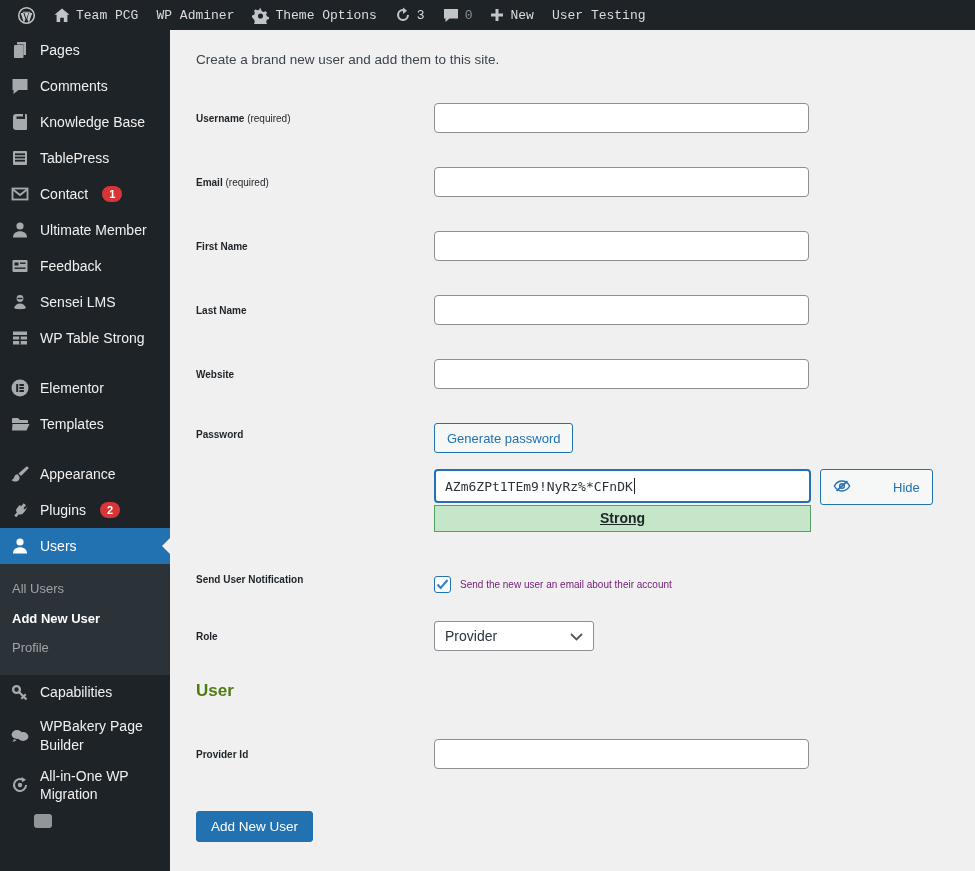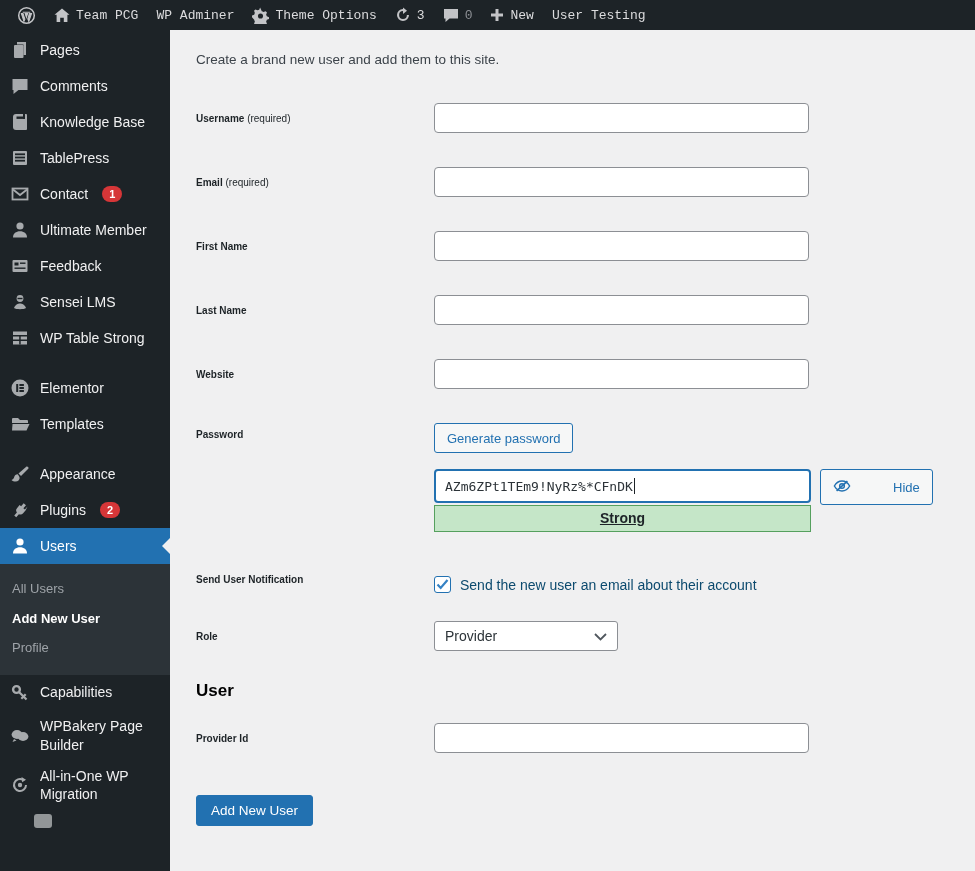--- a/index.html
+++ b/index.html
@@ -88,30 +88,30 @@
     text-align:center; padding:4px 0 5px; font-weight:700;
     font-size:14px; color:#1d2327;text-decoration:underline;
   }
   
   .check-row { display:flex; align-items:center; gap:9px; margin-top:10px; }
   .checkbox {
     width:17px; height:17px; background:#fff; border:1px solid #2271b1;
     border-radius:3px; display:flex; align-items:center; justify-content:center;
     cursor:pointer; flex-shrink:0;
   }
-  .check-label { font-size:14px; color:#0c4a6e; }
+  .check-label { font-size:10px; color:#701a75; }
   .row-notification { margin-bottom:28px; }
   
   .role-select {
-    width:184px; height:30px; background:#fff; border:1px solid #8c8f94;
+    width:160px; height:30px; background:#fff; border:1px solid #8c8f94;
     border-radius:3px; display:flex; align-items:center; justify-content:space-between;
     padding:0 10px; font-size:14px; color:#2c3338; cursor:pointer;
   }
   .row-role { margin-bottom:30px; }
-  .section-heading { font-size:17px; font-weight:700; color:#000000; margin:6px 0 22px; }
+  .section-heading { font-size:17px; font-weight:700; color:#4d7c0f; margin:6px 0 38px; }
   .row-provider { margin-bottom:42px; }
   .btn-primary {
     background:#2271b1; border:1px solid #2271b1; color:#fff;
     border-radius:3px; font-size:13.5px; font-family:inherit;
     padding:7px 14px; cursor:pointer;
   }
 </style>
 </head>
 <body>
 

